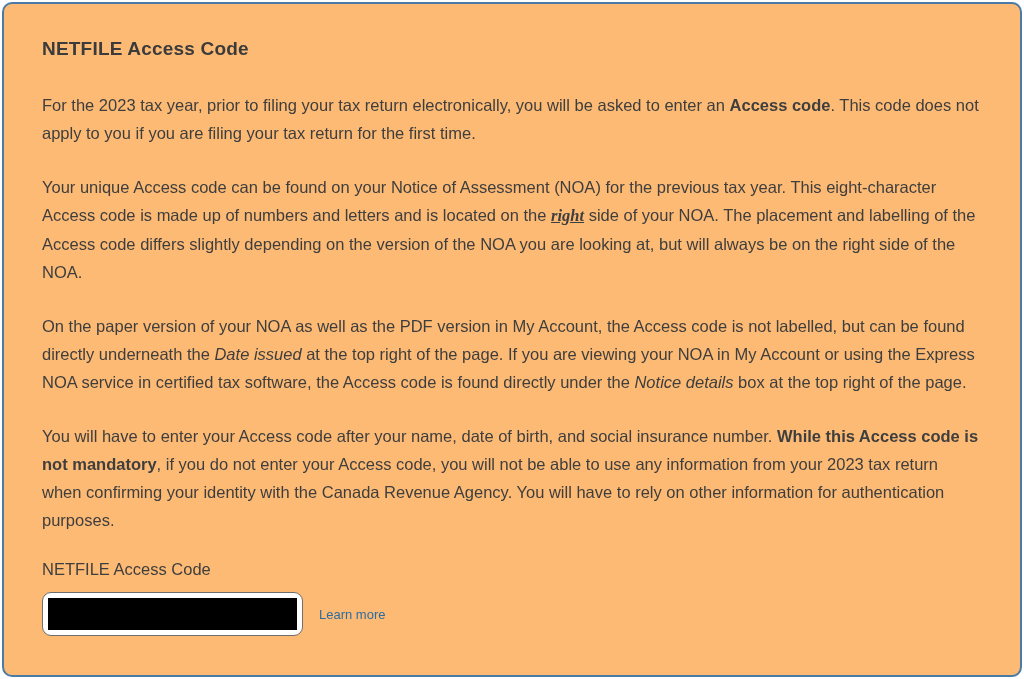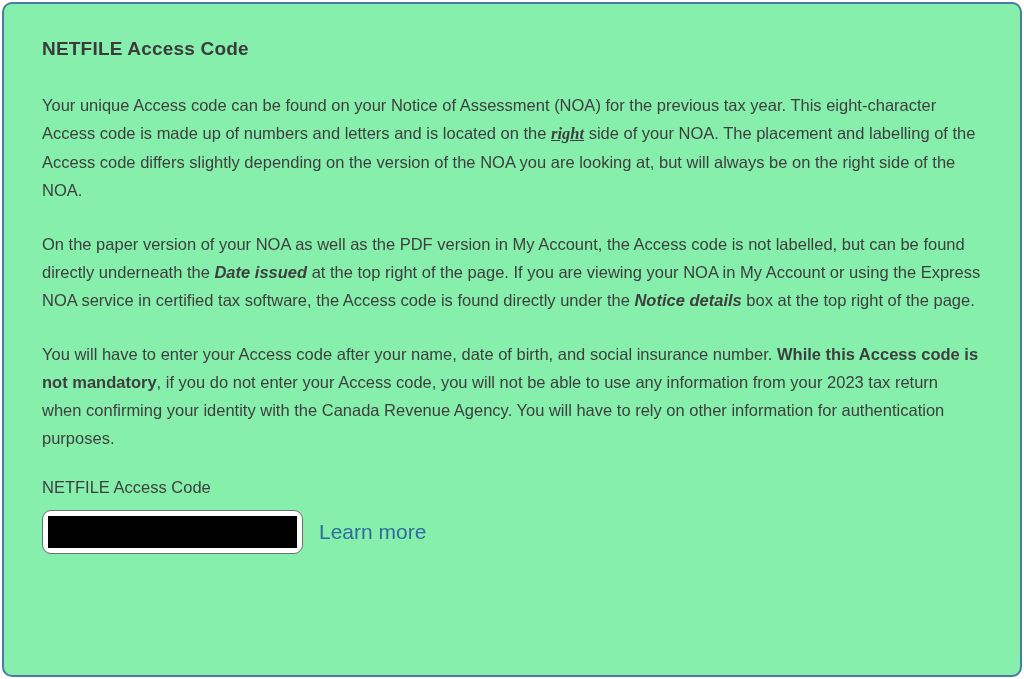--- a/index.html
+++ b/index.html
@@ -7,41 +7,41 @@
   body {
     width: 1024px;
     height: 679px;
     font-family: "Liberation Sans", sans-serif;
     position: relative;
     overflow: hidden;
   }
   .panel {
     position: absolute;
     left: 2px; top: 2px; right: 2px; bottom: 2px;
-    background: #86efac;
+    background: #fdba74;
     border: 2px solid #4a7ba6;
     border-radius: 10px;
     padding: 34px 38px 0 38px;
   }
   .title {
     font-size: 19px;
     font-weight: 700;
     color: #3b3b3b;
     letter-spacing: 0.2px;
     margin-bottom: 31px;
   }
   .para {
     font-size: 16.5px;
     line-height: 28px;
     color: #3e3e3e;
     margin-bottom: 26px;
     max-width: 948px;
   }
   .seg-b  { font-weight: 700; }
-  .seg-bi { font-weight: 700; font-style: italic; }
+  .seg-bi { font-weight: 400; font-style: italic; }
   .seg-biu{ font-weight: 700; font-style: italic; text-decoration: underline; font-family: Liberation Serif, serif; }
   .field { margin-top: 12px; }
   .field-label {
     display: block;
     font-size: 16.5px;
     color: #3e3e3e;
     margin-bottom: 13px;
   }
   .field-row {
     display: flex;
@@ -56,33 +56,34 @@
     padding: 5px;
     cursor: text;
   }
   .redacted-block {
     width: 100%;
     height: 100%;
     background: #000000;
   }
   .learn-more {
     margin-left: 16px;
-    font-size: 21px;
+    font-size: 13px;
     color: #2f6c9e;
     text-decoration: none;
     cursor: pointer;
   }
 </style>
 </head>
 <body>
 
 <div class="panel">
 
   <h1 class="title">NETFILE Access Code</h1>
 
+  <p class="para"><span>For the 2023 tax year, prior to filing your tax return electronically, you will be asked to enter an </span><span class="seg-b">Access code</span><span>. This code does not apply to you if you are filing your tax return for the first time.</span></p>
 
   <p class="para"><span>Your unique Access code can be found on your Notice of Assessment (NOA) for the previous tax year. This eight-character Access code is made up of numbers and letters and is located on the </span><span class="seg-biu">right</span><span> side of your NOA. The placement and labelling of the Access code differs slightly depending on the version of the NOA you are looking at, but will always be on the right side of the NOA.</span></p>
 
   <p class="para"><span>On the paper version of your NOA as well as the PDF version in My Account, the Access code is not labelled, but can be found directly underneath the </span><span class="seg-bi">Date issued</span><span> at the top right of the page. If you are viewing your NOA in My Account or using the Express NOA service in certified tax software, the Access code is found directly under the </span><span class="seg-bi">Notice details</span><span> box at the top right of the page.</span></p>
 
   <p class="para"><span>You will have to enter your Access code after your name, date of birth, and social insurance number. </span><span class="seg-b">While this Access code is not mandatory</span><span>, if you do not enter your Access code, you will not be able to use any information from your 2023 tax return when confirming your identity with the Canada Revenue Agency. You will have to rely on other information for authentication purposes.</span></p>
 
   <div class="field">
     <label class="field-label">NETFILE Access Code</label>
     <div class="field-row">

